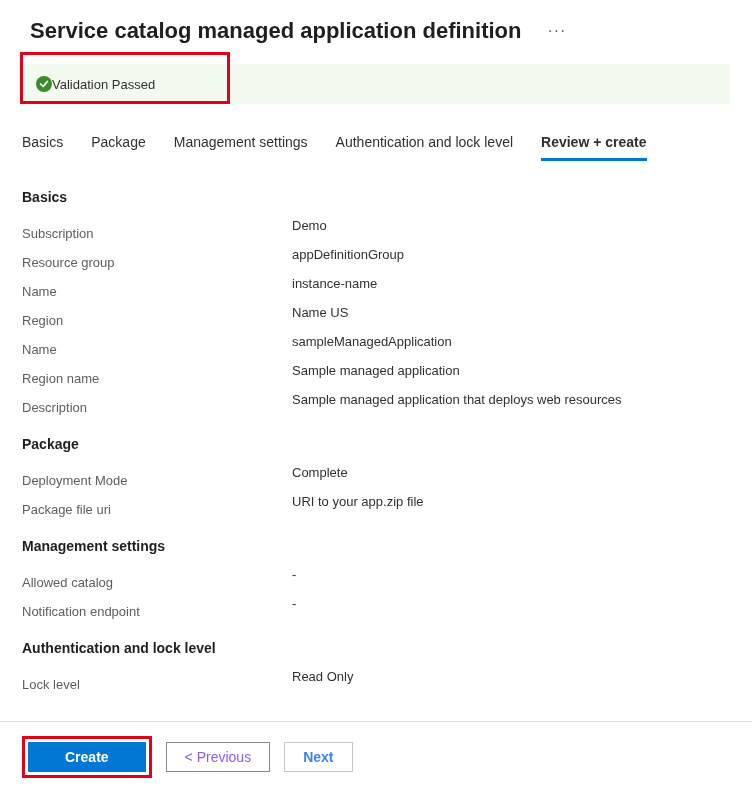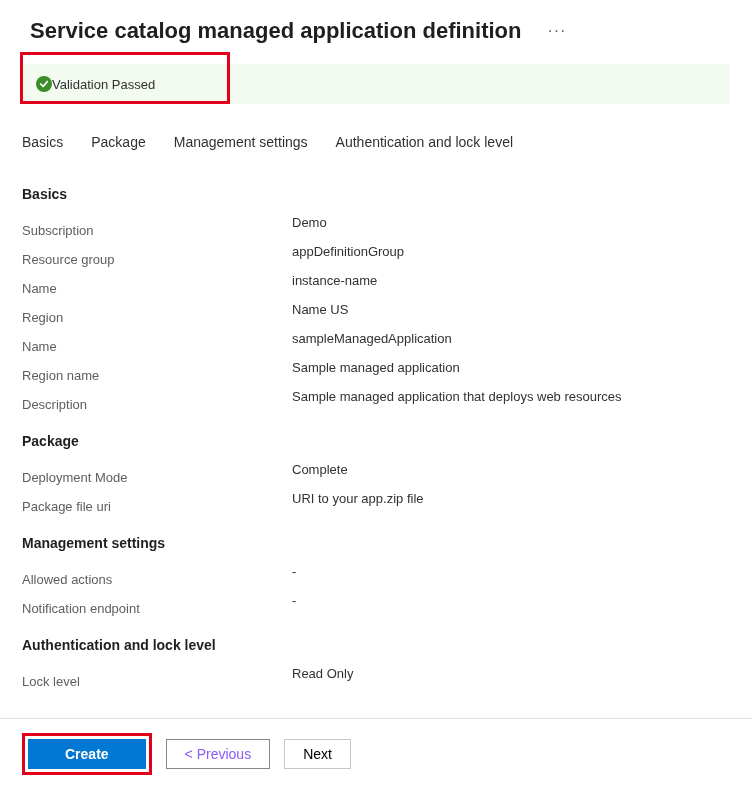--- a/index.html
+++ b/index.html
@@ -119,24 +119,25 @@
     color: #8b5cf6;
   }
   .btn-primary {
     background: #0078d4;
     border: 1px solid #0078d4;
     color: #ffffff;
     font-weight: 600;
     padding: 6px 36px;
   }
   .btn-disabled {
-    color: #000000;
+    color: #3b82f6;
     border: 1px solid #c8c6c4;
     background: #ffffff;
     cursor: default;
+    font-weight: bold;
   }
   .create-highlight {
     position: relative;
     border: 3px solid #e3001b;
     padding: 3px;
     display: inline-block;
   }
   .relwrap { position: relative; }
 </style>
 </head>
@@ -156,20 +157,21 @@
     </span>
     <span class="validation-text">Validation Passed</span>
   </div>
   <div class="highlight-box-validation"></div>
 
   <div class="tabs">
     <div class="tab">Basics</div>
     <div class="tab">Package</div>
     <div class="tab">Management settings</div>
     <div class="tab">Authentication and lock level</div>
+    <div class="tab active">Review + create</div>
   </div>
 
   <div class="content">
 
     <div class="section-title first">Basics</div>
     <div class="kv-row">
         <div class="kv-label">Subscription</div>
         <div class="kv-value">Demo</div>
       </div>
     <div class="kv-row">
@@ -202,21 +204,21 @@
         <div class="kv-label">Deployment Mode</div>
         <div class="kv-value">Complete</div>
       </div>
     <div class="kv-row">
         <div class="kv-label">Package file uri</div>
         <div class="kv-value">URI to your app.zip file</div>
       </div>
 
     <div class="section-title">Management settings</div>
     <div class="kv-row">
-        <div class="kv-label">Allowed actions</div>
+        <div class="kv-label">Allowed catalog</div>
         <div class="kv-value">-</div>
       </div>
     <div class="kv-row">
         <div class="kv-label">Notification endpoint</div>
         <div class="kv-value">-</div>
       </div>
 
     <div class="section-title">Authentication and lock level</div>
     <div class="kv-row">
         <div class="kv-label">Lock level</div>

